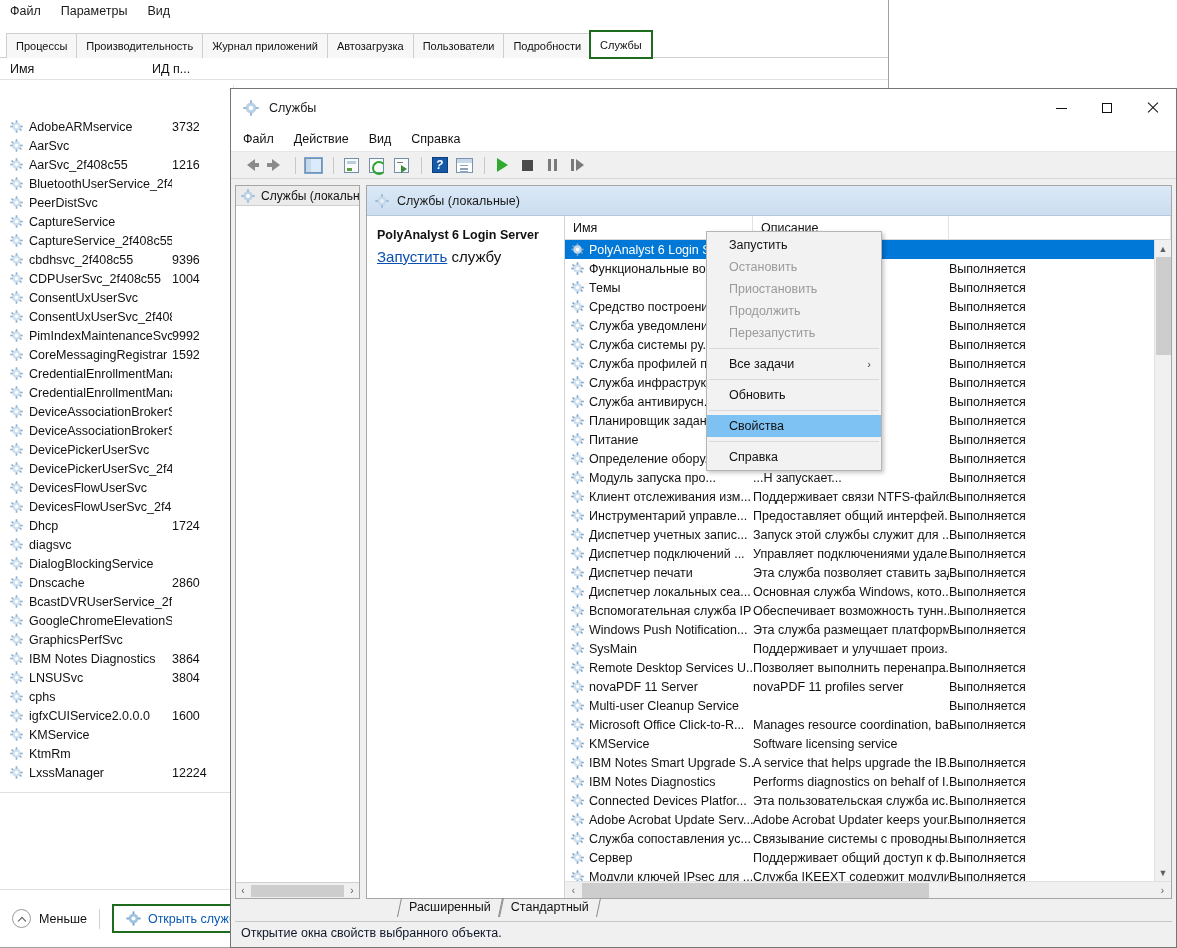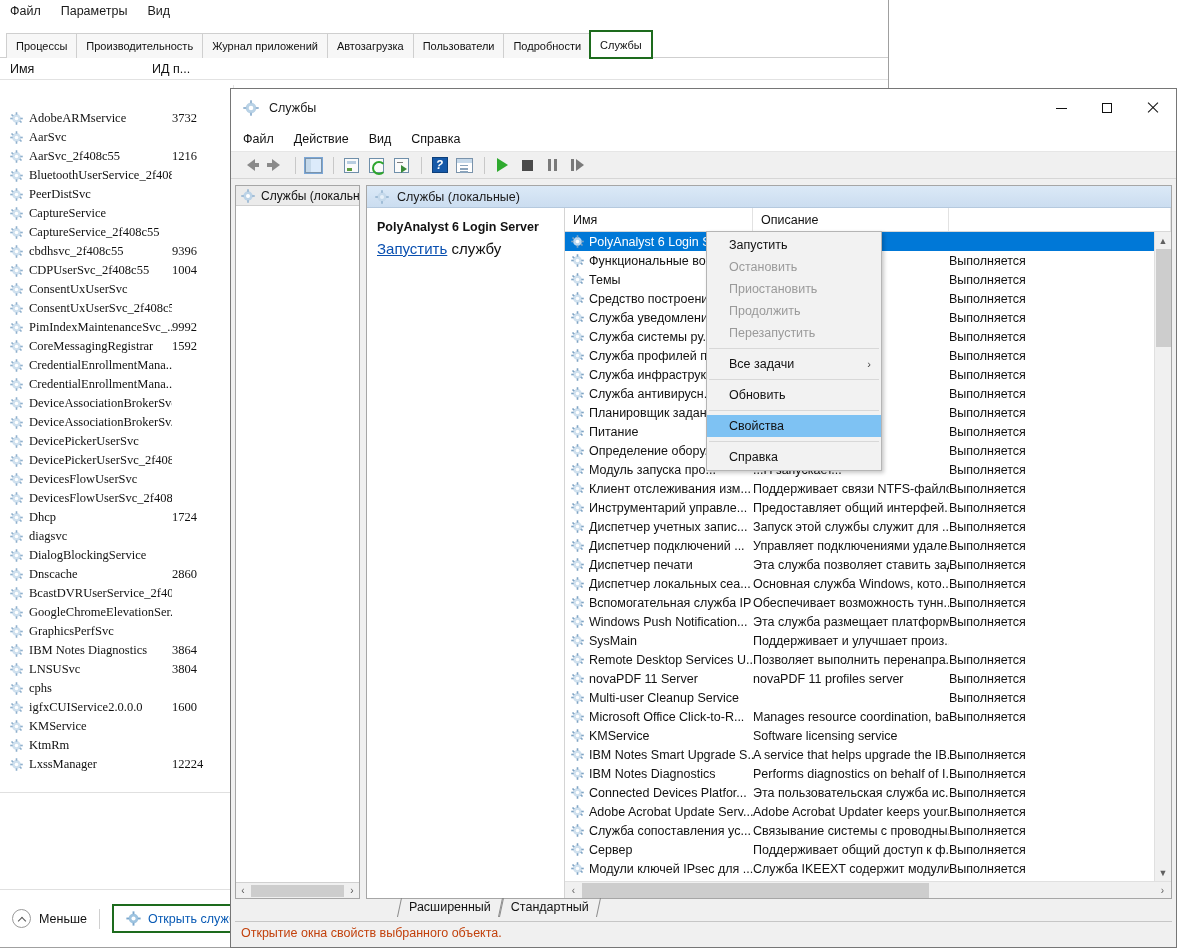--- a/index.html
+++ b/index.html
@@ -71,21 +71,21 @@
   .tm-tab.active { background:#ffffff; height: 27px; z-index:2; }
   .tm-tab.hl { outline: 2px solid #1d6b1d; outline-offset: -1px; z-index: 4;}
 
   .tm-listhdr {
     display:flex; height: 22px; align-items:center;
     border-bottom:1px solid #e2e2e2; background:#ffffff;
   }
   .tm-listhdr .c1 { width: 152px; padding-left: 10px; font-size:12.5px; color:#111; }
   .tm-listhdr .c2 { width: 62px; font-size:12.5px; color:#111; }
 
-  .tm-rows { position:absolute; left:0; top:109px; width: 233px; bottom: 92px; overflow:hidden;font-family:Liberation Serif, serif; }
+  .tm-rows { position:absolute; left:0; top:117px; width: 233px; bottom: 92px; overflow:hidden; }
   .tm-row { display:flex; height: 19px; align-items:center; }
   .tm-row .gear { width:13px; height:13px; margin-left: 10px; margin-right: 6px; flex:none; }
   .tm-row .nm { width: 143px; font-size:12.5px; color:#111; white-space:nowrap; overflow:hidden; }
   .tm-row .pid { width: 56px; font-size:12.5px; color:#111; text-align:left; }
 
   .tm-sep { position:absolute; left:0; top:792px; width: 233px; height:1px; background:#e0e0e0; }
   .tm-vsep { position:absolute; left:233px; top:85px; width:1px; top:85px; height: 707px; background:#e2e2e2; }
 
   .tm-bottom {
     position:absolute; left:0; bottom:0; width: 888px; height: 58px;
@@ -180,21 +180,21 @@
   .sv-treehdr span { font-size:12px; color:#111; white-space:nowrap; }
   .sv-treebody { flex:1; background:#fff; }
   .sv-treescroll { height:16px; background:#f0f0f0; border-top:1px solid #d0d0d0; display:flex; align-items:center; }
   .sv-treescroll .ar { width:14px; text-align:center; font-size:10px; color:#555; }
   .sv-treescroll .thumb { flex:1; height:12px; background:#cdcdcd; margin:0 1px; }
 
   .sv-splitter { width:6px; }
 
   .sv-rightpane { flex:1; border:1px solid #a6a6a6; background:#fff; display:flex; flex-direction:column; position:relative; }
   .sv-paneheader {
-    height:22px; background: linear-gradient(to bottom,#dbe9f7,#cbddf0);
+    height:30px; background: linear-gradient(to bottom,#dbe9f7,#cbddf0);
     display:flex; align-items:center; padding-left:8px; border-bottom:1px solid #b5c9de;
   }
   .sv-paneheader .gear { width:14px;height:14px;margin-right:8px; opacity:.85;}
   .sv-paneheader span { font-size:12.5px; color:#1a1a1a; }
 
   .sv-cols { flex:1; display:flex; overflow:hidden; }
   .sv-detail { width: 198px; padding: 12px 10px 0 10px; background:#fff; border-right:1px solid #d4d4d4; }
   .sv-detail .nm { font-size:12.5px; font-weight:bold; color:#111; }
   .sv-detail .act { margin-top:6px; font-size:15px; color:#111; }
   .sv-detail .act a { color:#0a50b0; text-decoration:underline; }
@@ -238,21 +238,21 @@
   .sv-tab:before, .sv-tab:after {
     content:""; position:absolute; top:0; bottom:0; width:7px;
   }
   .sv-tab:before { left:0; border-left:1px solid #8a8a8a; transform: skewX(-12deg); }
   .sv-tab:after { right:0; border-right:1px solid #8a8a8a; transform: skewX(-12deg); }
   .sv-tab.active { font-weight:normal; }
 
   .sv-status {
     position:absolute; left:4px; right:4px; bottom:4px; height:22px;
     border-top:1px solid #c6c6c6; display:flex; align-items:center; padding-left:6px;
-    font-size:12.5px; color:#c2410c; background:#f0f0f0;
+    font-size:12.5px; color:#0f172a; background:#f0f0f0;
   }
 
   
   #ctxmenu {
     position:absolute; left: 706px; top: 231px; width: 176px;
     background:#f2f2f2; border:1px solid #b5b5b5;
     box-shadow: 2px 2px 4px rgba(0,0,0,.22);
     padding: 2px 0; z-index: 50;
   }
   .cm-item {

